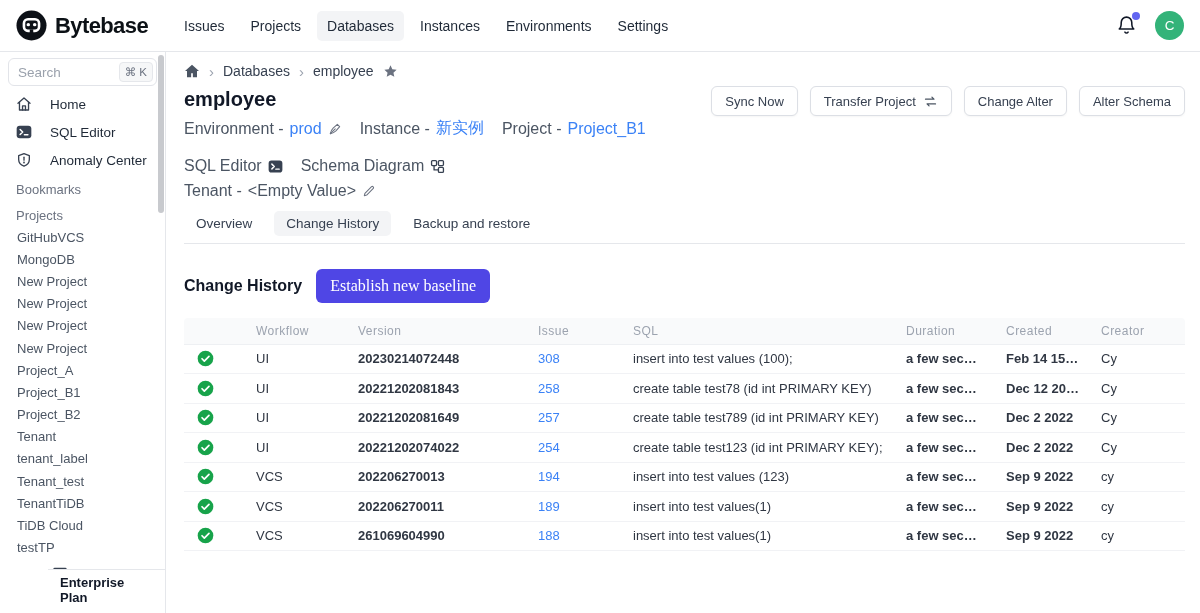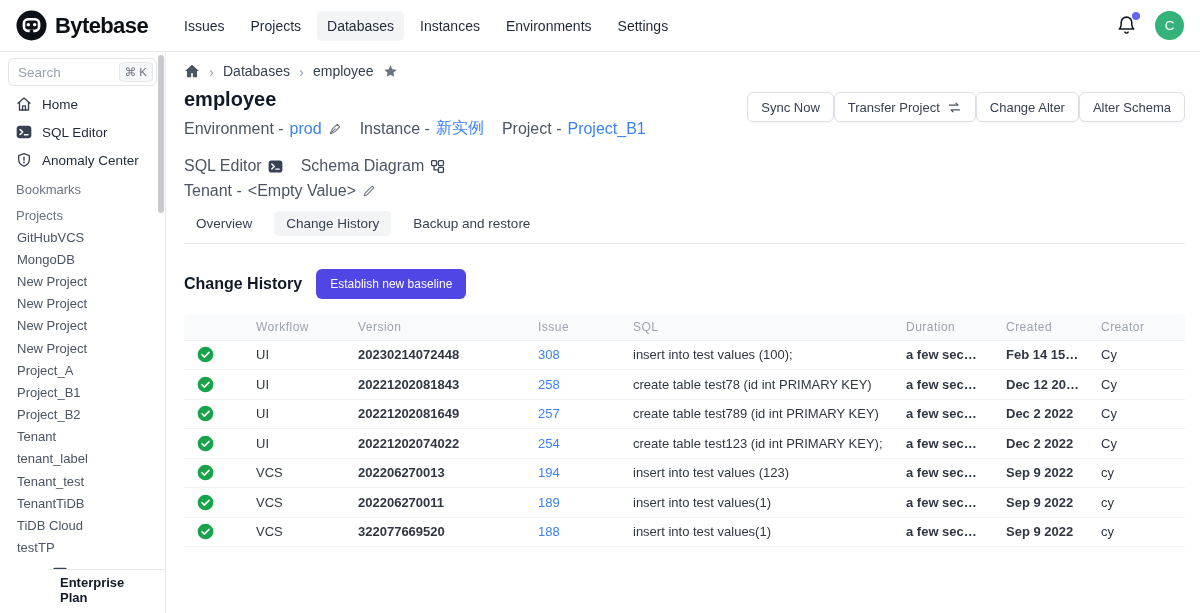--- a/index.html
+++ b/index.html
@@ -25,54 +25,54 @@
   .body-row { flex:1; display:flex; min-height:0; }
   .sidebar { width:166px; flex:0 0 166px; border-right:1px solid #e5e7eb; display:flex; flex-direction:column; position:relative; overflow:hidden; }
   .main { flex:1; min-width:0; padding:0 15px 0 18px; overflow:hidden; }
 
   
   .search-wrap { position:relative; margin:6px 8px 4px; }
   .search-wrap input { width:100%; height:28px; border:1px solid #e2e4e9; border-radius:6px; padding:0 40px 0 9px; font-family:inherit; font-size:13.5px; color:#374151; outline:none; }
   .search-wrap input::placeholder { color:#9aa1ac; }
   .search-kbd { position:absolute; right:4px; top:4px; height:20px; padding:0 5px; background:#f6f7f8; border:1px solid #e5e7eb; border-radius:4px; font-size:11.5px; color:#6b7280; display:flex; align-items:center; }
   .side-scroll { flex:1; min-height:0; overflow:hidden; display:flex; flex-direction:column; }
-  .side-item { height:28px; display:flex; align-items:center; gap:10px; padding:0 16px; font-size:13.5px; color:#1f2937; cursor:pointer; }
+  .side-item { height:28px; display:flex; align-items:center; gap:18px; padding:0 16px; font-size:13.5px; color:#1f2937; cursor:pointer; }
   .side-item .ic { width:16px; height:16px; color:#374151; flex:0 0 16px; }
   .side-label { padding:5px 16px 3px; margin-top:3px; font-size:13px; color:#6b7280; }
   .proj-item { height:22.2px; display:flex; align-items:center; padding:0 16px 0 17px; font-size:13px; color:#4b5563; cursor:pointer; white-space:nowrap; }
   .side-item.archive { margin-top:7px;margin-left:36px; }
   .side-footer { margin-top:auto; border-top:1px solid #e5e7eb; padding:5px 12px 8px; font-size:13px; font-weight:600; color:#111827;margin-left:48px; }
   .side-scrollbar { position:absolute; top:3px; right:1px; width:6px; height:158px; border-radius:3px; background:#c8cace; }
 
   
   .breadcrumb { margin-top:11px; display:flex; align-items:center; gap:9px; font-size:14px; color:#374151; }
   .breadcrumb .ic-home { width:16px; height:16px; color:#4b5563; cursor:pointer; }
   .breadcrumb .ic-star { width:15px; height:15px; color:#6b7280; cursor:pointer; }
   .chev { color:#9ca3af; font-size:15px; line-height:1; }
   .crumb { cursor:pointer; }
   .header-flex { display:flex; align-items:flex-start; justify-content:space-between; }
   .page-title { margin-top:9px; font-size:20px; font-weight:700; color:#111827; }
   .meta-line { margin-top:7px; display:flex; align-items:center; gap:18px; font-size:16px; color:#4b5563; flex-wrap:wrap; }
   .meta-group { display:inline-flex; align-items:center; gap:6px; }
   .link { color:var(--link,#3b82f6); text-decoration:none; cursor:pointer; }
   .meta-line .ic { width:14px; height:14px; color:#6b7280; }
   .meta-line .ic.dark { width:15px; height:15px; }
-  .actions { display:flex; margin-top:13px; }
+  .actions { display:flex; gap:12px; margin-top:7px; }
   .btn { height:30px; padding:0 13px; background:#fff; border:1px solid #dcdfe5; border-radius:6px; box-shadow:0 1px 2px rgba(0,0,0,.04); font-family:inherit; font-size:13px; color:#374151; display:flex; align-items:center; gap:7px; cursor:pointer; white-space:nowrap; }
   .btn .ic { width:15px; height:15px; color:#4b5563; }
 
   
   .tabs { margin-top:11px; display:flex; gap:10px; padding-bottom:7px; border-bottom:1px solid #e5e7eb; }
   .tab { border:0; background:transparent; font-family:inherit; font-size:13.5px; color:#374151; padding:5px 12px; border-radius:5px; cursor:pointer; }
   .tab.active { background:#f3f4f6; }
 
   
   .section-head { margin-top:25px; display:flex; align-items:center; gap:14px; }
   .section-title { font-size:16px; font-weight:700; color:#111827; }
-  .baseline-btn { border:0; background:var(--accent,#4f46e5); color:#fff; font-family:Liberation Sans, sans-serif; font-size:12px; font-weight:500; padding:8px 14px; border-radius:6px; cursor:pointer; }
+  .baseline-btn { border:0; background:var(--accent,#4f46e5); color:#fff; font-family:Liberation Serif, serif; font-size:16px; font-weight:500; padding:8px 14px; border-radius:6px; cursor:pointer; }
 
   
   table { margin-top:15px; width:100%; border-collapse:collapse; table-layout:fixed; }
   thead th { background:#f9fafb; height:26px; font-size:12px; font-weight:400; letter-spacing:.04em; color:#9ca3af; text-align:left; padding:0 6px 0 16px; border-bottom:1px solid #eef0f3; white-space:nowrap; }
   thead th:first-child { border-top-left-radius:4px; }
   thead th:last-child { border-top-right-radius:4px; }
   tbody td { height:29.5px; padding:0 6px 0 16px; font-size:13px; color:#374151; border-bottom:1px solid #f1f2f5; white-space:nowrap; overflow:hidden; text-overflow:ellipsis; }
   td.c-status { padding:0 0 0 13px; }
   .check { display:inline-flex; width:17px; height:17px; vertical-align:middle; }
   td.c-workflow, td.c-sql, td.c-creator { font-weight:500; color:#303743; }
@@ -419,21 +419,21 @@
               <td class="c-creator">cy</td>
             </tr>
             <tr>
               <td class="c-status"><span class="ic check">
                   <svg viewBox="0 0 20 20">
                     <circle cx="10" cy="10" r="9.2" fill="var(--success,#17a34a)"></circle>
                     <path d="m5.9 10.3 2.7 2.7 5.5-5.6" stroke="#fff" stroke-width="2" fill="none" stroke-linecap="round" stroke-linejoin="round"></path>
                   </svg>
                 </span></td>
               <td class="c-workflow">VCS</td>
-              <td class="c-version">322077669520</td>
+              <td class="c-version">261069604990</td>
               <td class="c-issue"><a class="link">188</a></td>
               <td class="c-sql">insert into test values(1)</td>
               <td class="c-duration">a few seconds</td>
               <td class="c-created">Sep 9 2022</td>
               <td class="c-creator">cy</td>
             </tr>
           </tbody>
       </table>
 
     </main>

